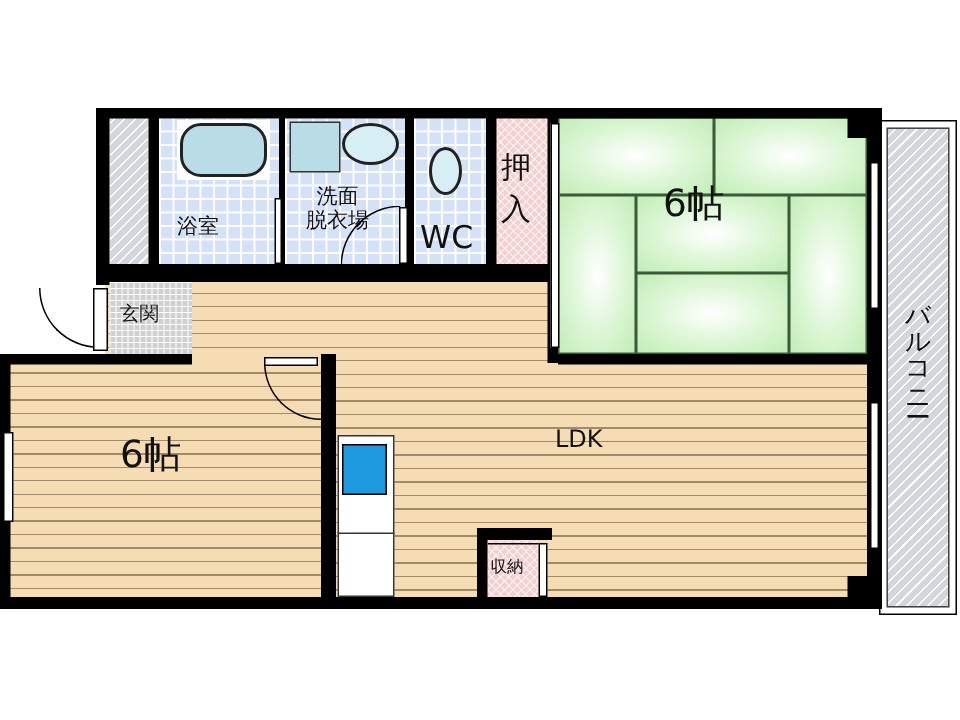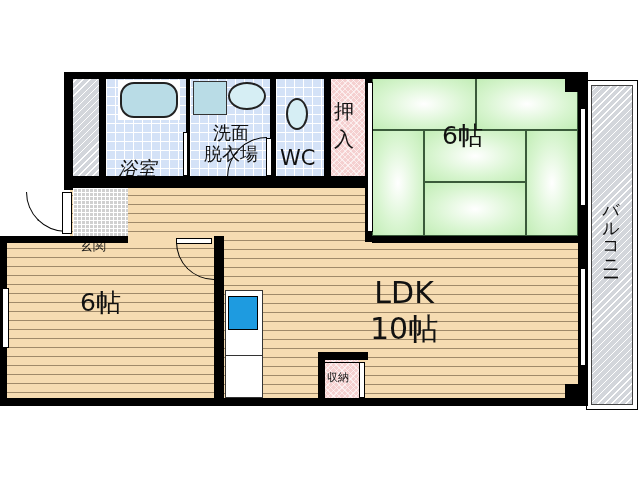--- a/index.html
+++ b/index.html
@@ -27,26 +27,26 @@
 <div class="abs wood" style="left:70px;top:178px;width:512px;height:222px;"></div>
 
 <div class="abs wood" style="left:4px;top:240px;width:216px;height:162px;"></div>
 
 <div class="abs hatch" style="left:73px;top:78px;width:26px;height:98px;"></div>
 
 <div class="abs tile" style="left:106px;top:78px;width:80px;height:98px;"></div>
 <div class="abs" style="left:118px;top:80px;width:62px;height:40px;background:#fff;">
   <div class="abs" style="left:2px;top:2px;width:58px;height:36px;border:2px solid #222;border-radius:14px;background:#b9dce6;box-sizing:border-box;"></div>
 </div>
-<div class="label" style="left:118px;top:158px;font-size:19px;font-style:italic;">浴室</div>
+<div class="label" style="left:118px;top:143px;font-size:14px;">浴室</div>
 
 <div class="abs tile" style="left:190px;top:78px;width:80px;height:98px;"></div>
 <div class="abs" style="left:193px;top:81px;width:34px;height:34px;background:#b9dce6;border:1px solid #333;box-sizing:border-box;"></div>
 <div class="abs" style="left:228px;top:82px;width:38px;height:28px;border:2px solid #222;border-radius:50%;background:#d6eef4;box-sizing:border-box;"></div>
-<div class="label" style="left:204px;top:123px;font-size:18px;">
+<div class="label" style="left:204px;top:123px;font-size:14px;">
   <div>洗面</div>
   <div>脱衣場</div>
 </div>
 <div class="door-arc" style="left:227px;top:137px;width:40px;height:40px;border-radius:40px 0 0 0;border-right:none;border-bottom:none;"></div>
 
 <div class="abs tile" style="left:276px;top:78px;width:48px;height:98px;"></div>
 <div class="abs" style="left:286px;top:98px;width:22px;height:32px;border:2px solid #222;border-radius:50%;background:#d6eef4;box-sizing:border-box;"></div>
 <div class="label" style="left:280px;top:146px;font-size:21px;">WC</div>
 
 <div class="abs pink" style="left:331px;top:78px;width:34px;height:98px;"></div>
@@ -61,40 +61,39 @@
   <div class="tatami" style="left:0;top:52px;width:52px;height:106px;"></div>
   <div class="tatami" style="left:52px;top:52px;width:102px;height:52px;"></div>
   <div class="tatami" style="left:52px;top:104px;width:102px;height:54px;"></div>
   <div class="tatami" style="left:154px;top:52px;width:52px;height:106px;"></div>
 </div>
 <div class="label" style="left:442px;top:118px;font-size:25px;line-height:36px;">
   <div>6帖</div>
 </div>
 
 <div class="abs genkan" style="left:73px;top:188px;width:55px;height:48px;"></div>
-<div class="label" style="left:80px;top:203px;font-size:13px;margin-top:36px;">玄関</div>
+<div class="label" style="left:80px;top:203px;font-size:13px;">玄関</div>
 <div class="door-arc" style="left:26px;top:192px;width:40px;height:40px;border-radius:0 0 0 40px;border-right:none;border-top:none;"></div>
 <div class="abs" style="left:62px;top:192px;width:8px;height:40px;background:#fff;border:1px solid #000;"></div>
 
 <div class="abs" style="left:225px;top:290px;width:38px;height:108px;background:#fff;border:1px solid #333;box-sizing:border-box;"></div>
 <div class="abs" style="left:228px;top:296px;width:30px;height:34px;background:#1e9be0;border:1px solid #000;box-sizing:border-box;"></div>
 <div class="abs" style="left:225px;top:355px;width:38px;height:1px;background:#333;"></div>
 
 <div class="abs pink" style="left:325px;top:360px;width:34px;height:38px;"></div>
 <div class="label" style="left:327px;top:372px;font-size:11px;">収納</div>
 <div class="door-arc" style="left:325px;top:362px;width:80px;height:72px;border-radius:0 40px 0 0;border-left:none;border-bottom:none;clip-path:inset(0 40px 36px 0);"></div>
 
 <div class="door-arc" style="left:176px;top:242px;width:38px;height:38px;border-radius:0 0 0 38px;border-top:none;border-right:none;"></div>
 
 <div class="label" style="left:80px;top:285px;font-size:25px;line-height:36px;">
   <div>6帖</div>
 </div>
-<div class="label" style="left:370px;top:275px;font-size:30px;line-height:36px;">
+<div class="label" style="left:370px;top:275px;font-size:16px;line-height:36px;">
   <div>LDK</div>
-  <div>10帖</div>
 </div>
 
 <div class="wall" style="left:64px;top:72px;width:524px;height:7px;"></div>
 <div class="wall" style="left:64px;top:72px;width:9px;height:118px;"></div>
 <div class="wall" style="left:99px;top:72px;width:7px;height:106px;"></div>
 <div class="wall" style="left:186px;top:72px;width:4px;height:106px;"></div>
 <div class="wall" style="left:270px;top:72px;width:6px;height:106px;"></div>
 <div class="wall" style="left:324px;top:72px;width:7px;height:106px;"></div>
 <div class="wall" style="left:365px;top:72px;width:7px;height:170px;"></div>
 <div class="wall" style="left:64px;top:176px;width:308px;height:12px;"></div>

